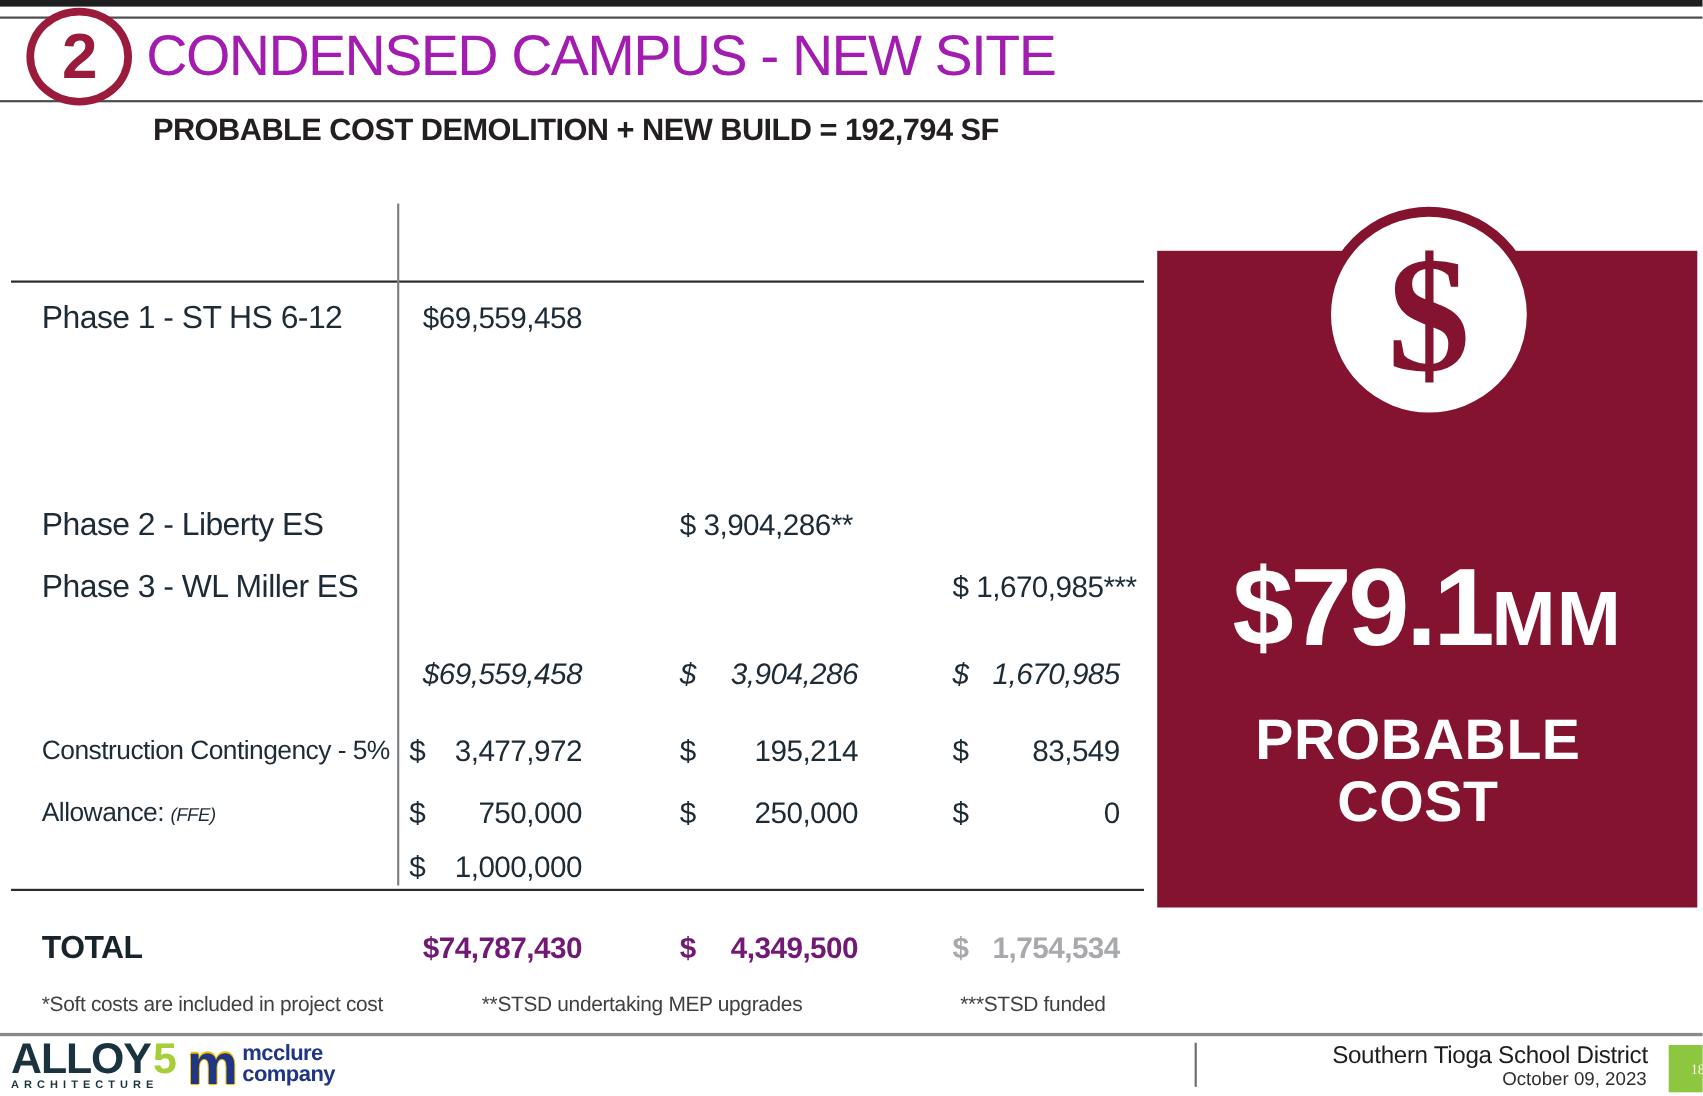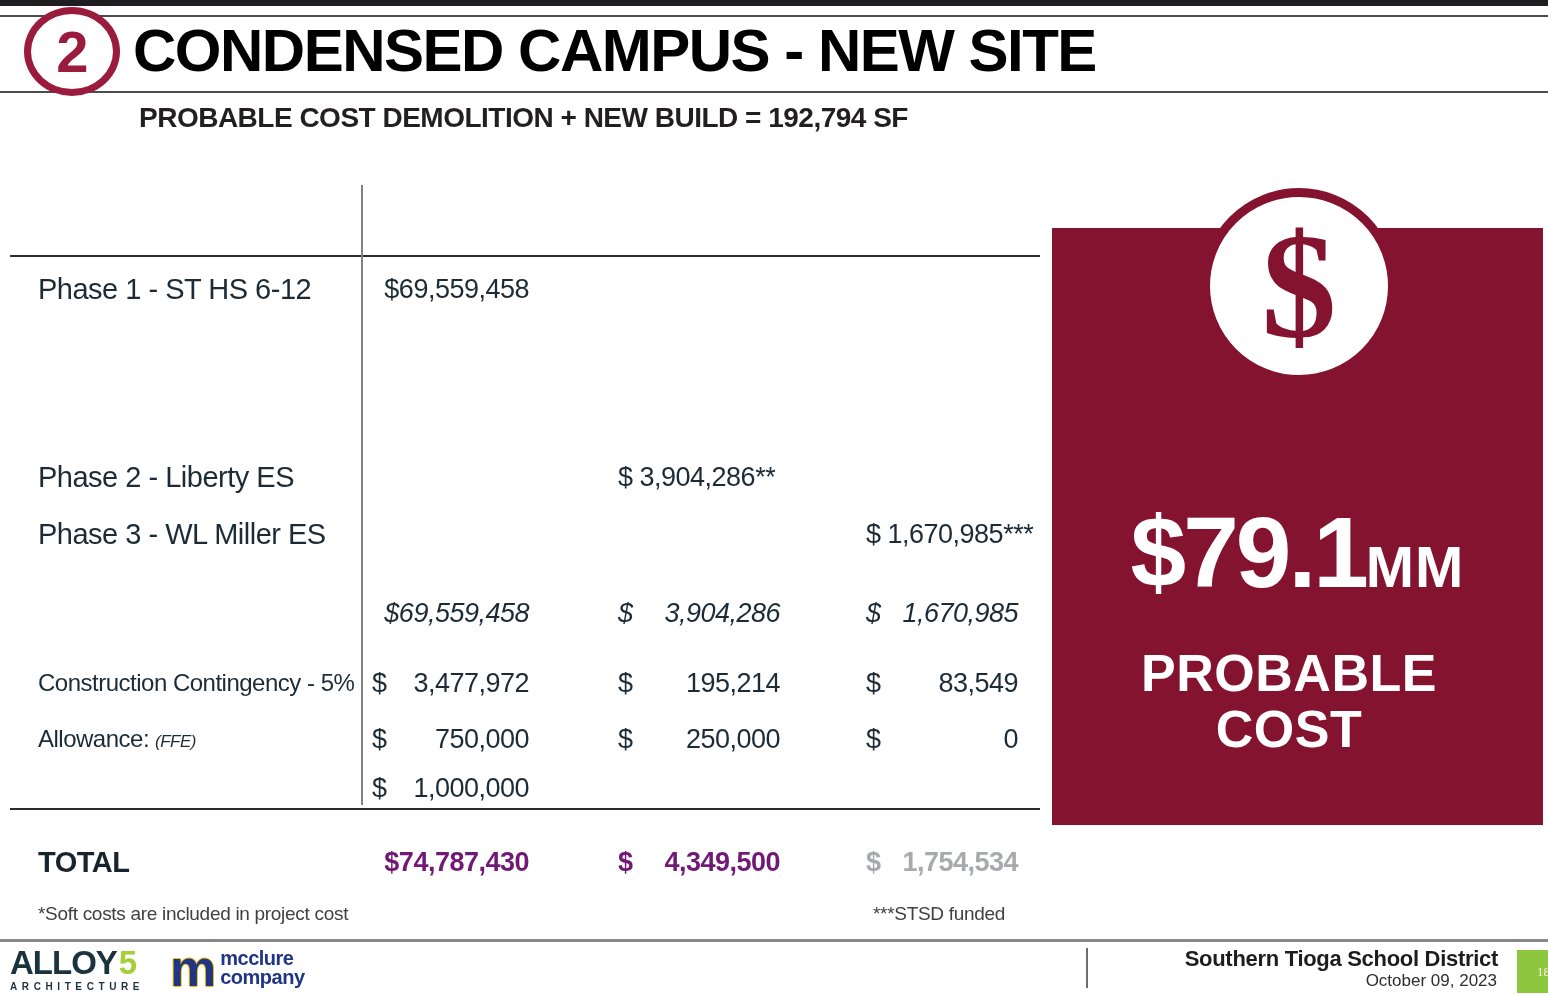--- a/index.html
+++ b/index.html
@@ -8,22 +8,22 @@
   .stage { position:relative; width:1548px; height:996px; background:#ffffff; overflow:hidden; }
 
   
   .topbar { position:absolute; left:0; top:0; width:100%; height:6px; background:#1f1f22; }
   .hline { position:absolute; left:0; width:100%; height:2px; background:#4c4c4f; }
   .hline.l1 { top:15px; }
   .hline.l2 { top:91px; }
   .badge { position:absolute; left:24px; top:7px; width:96px; height:89px; background:#ffffff;
            border:7px solid #9a1b3c; border-radius:50%; display:flex; align-items:center; justify-content:center; z-index:3; }
   .badge span { font-size:58px; font-weight:800; color:#9a1b3c; letter-spacing:-1px; }
-  .title { position:absolute; left:133px; top:16px; font-size:60px; line-height:70px; font-weight:700;
-           color:#000000; letter-spacing:-1.5px; white-space:nowrap; z-index:2; }
+  .title { position:absolute; left:133px; top:16px; font-size:52px; line-height:70px; font-weight:400;
+           color:#a21caf; letter-spacing:-1.5px; white-space:nowrap; z-index:2; }
   .subtitle { position:absolute; left:139px; top:102px; font-size:28px; font-weight:700;
               color:#231f20; letter-spacing:-0.5px; white-space:nowrap; }
 
   
   .tline { position:absolute; left:10px; width:1030px; height:2px; background:#2b2b2e; }
   .tline.ttop { top:255px; }
   .tline.tbottom { top:808px; }
   .vline { position:absolute; left:361px; top:185px; width:2px; height:620px; background:#808184; }
 
   
@@ -46,37 +46,37 @@
   .fn1 { left:38px; } .fn2 { left:438px; } .fn3 { left:873px; }
 
   
   .panel { position:absolute; left:1052px; top:228px; width:491px; height:597px; background:#84132f; z-index:1; }
   .coin { position:absolute; left:1201px; top:188px; width:196px; height:196px; background:#ffffff;
           border:9px solid #84132f; border-radius:50%; display:flex; align-items:center; justify-content:center; z-index:2; }
   .coin span { font-family:"Liberation Serif", serif; font-weight:700; font-size:150px; color:#84132f; line-height:1; }
   .big-amount { position:absolute; left:1052px; top:495px; width:491px; text-align:center; color:#ffffff;
                 white-space:nowrap; z-index:2; }
   .big-amount .amt { font-size:100px; font-weight:700; letter-spacing:-3px; }
-  .big-amount .unit { font-size:58px; font-weight:800; letter-spacing:1px; }
+  .big-amount .unit { font-size:70px; font-weight:800; letter-spacing:1px; }
   .panel-caption { position:absolute; left:1052px; top:645px; width:474px; text-align:center; color:#ffffff;
                    font-size:52px; font-weight:800; line-height:56px; letter-spacing:0.5px; z-index:2; }
 
   
   .footer-line { position:absolute; left:0; top:939px; width:100%; height:3px; background:#87898c; }
   .alloy { position:absolute; left:10px; top:948px; width:160px; }
-  .alloy-top { font-size:33px; font-weight:800; letter-spacing:-1px; line-height:30px; color:#1b333f; }
+  .alloy-top { font-size:39px; font-weight:800; letter-spacing:-1px; line-height:30px; color:#1b333f; }
   .alloy-top .five { color:#a6ce39; margin-left:2px; }
   .alloy-sub { font-size:10px; font-weight:600; letter-spacing:4.6px; color:#1b333f; margin-top:3px; }
   .mcclure { position:absolute; left:170px; top:947px; display:flex; align-items:flex-start; }
   .mc-mark { font-size:52px; font-weight:800; line-height:42px; color:#203585; font-family:"Liberation Sans", sans-serif;
              text-shadow:1px 0 0 #f2c200, -1px 0 0 #f2c200, 0 1px 0 #f2c200, 0 -1px 0 #f2c200; }
   .mc-text { margin-left:4px; margin-top:2px; font-size:20px; font-weight:800; line-height:19px;
              letter-spacing:-0.5px; color:#203585; }
   .fdivider { position:absolute; left:1086px; top:948px; width:2px; height:40px; background:#6d6e71; }
-  .district { position:absolute; right:50px; top:946px; font-size:22px; font-weight:700; color:#1d1d1f;
+  .district { position:absolute; right:50px; top:946px; font-size:22px; font-weight:400; color:#1d1d1f;
               letter-spacing:-0.3px; white-space:nowrap; }
   .date { position:absolute; right:51px; top:971px; font-size:17px; color:#2e2e30; white-space:nowrap; }
   .pagebox { position:absolute; left:1517px; top:950px; width:33px; height:43px; background:#8dc63f;
              display:flex; align-items:center; justify-content:flex-end; }
   .pagebox span { font-family:"Liberation Serif", serif; font-size:13px; color:#fcf9e4; }
 </style>
 </head>
 <body>
 
 <div class="stage">
@@ -181,20 +181,21 @@
       <span>$</span>
       <span>4,349,500</span>
     </div>
     <div class="cell c3 boldval gray">
       <span>$</span>
       <span>1,754,534</span>
     </div>
   </div>
 
   <span class="footnote fn1">*Soft costs are included in project cost</span>
+  <span class="footnote fn2">**STSD undertaking MEP upgrades</span>
   <span class="footnote fn3">***STSD funded</span>
 
   <div class="panel"></div>
   <div class="coin">
     <span>$</span>
   </div>
   <div class="big-amount">
     <span class="amt">$79.1</span><span class="unit">MM</span>
   </div>
   <div class="panel-caption">

